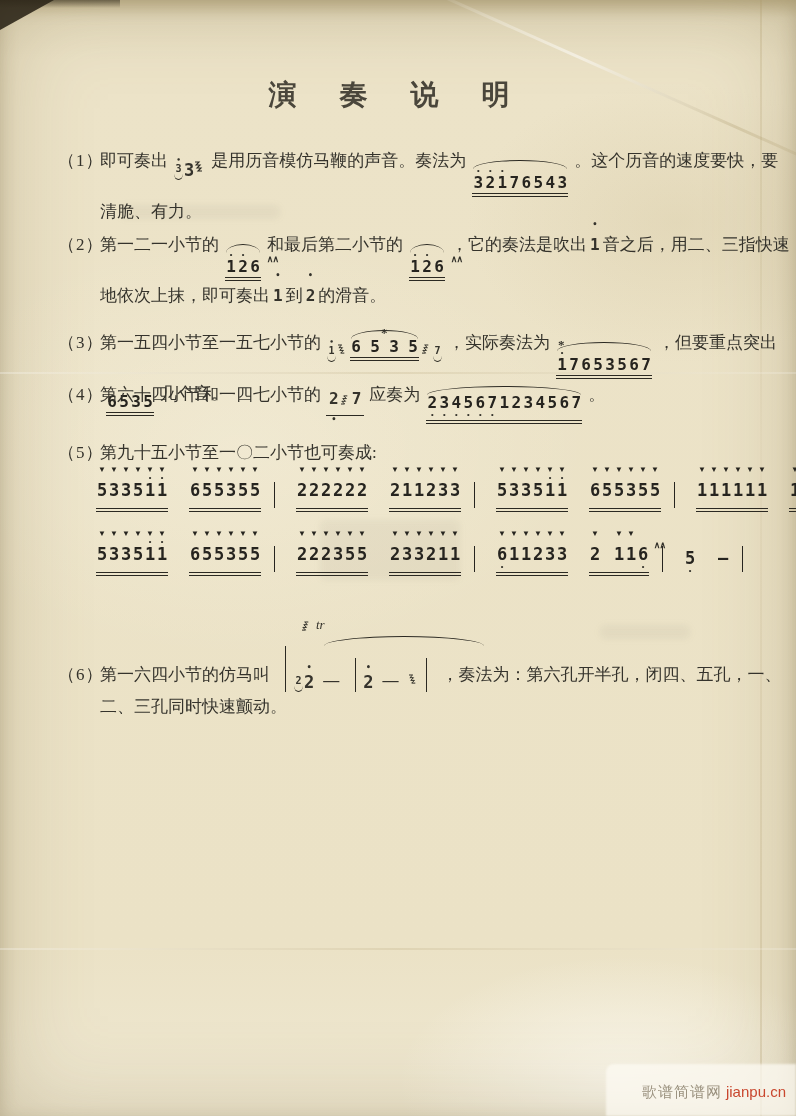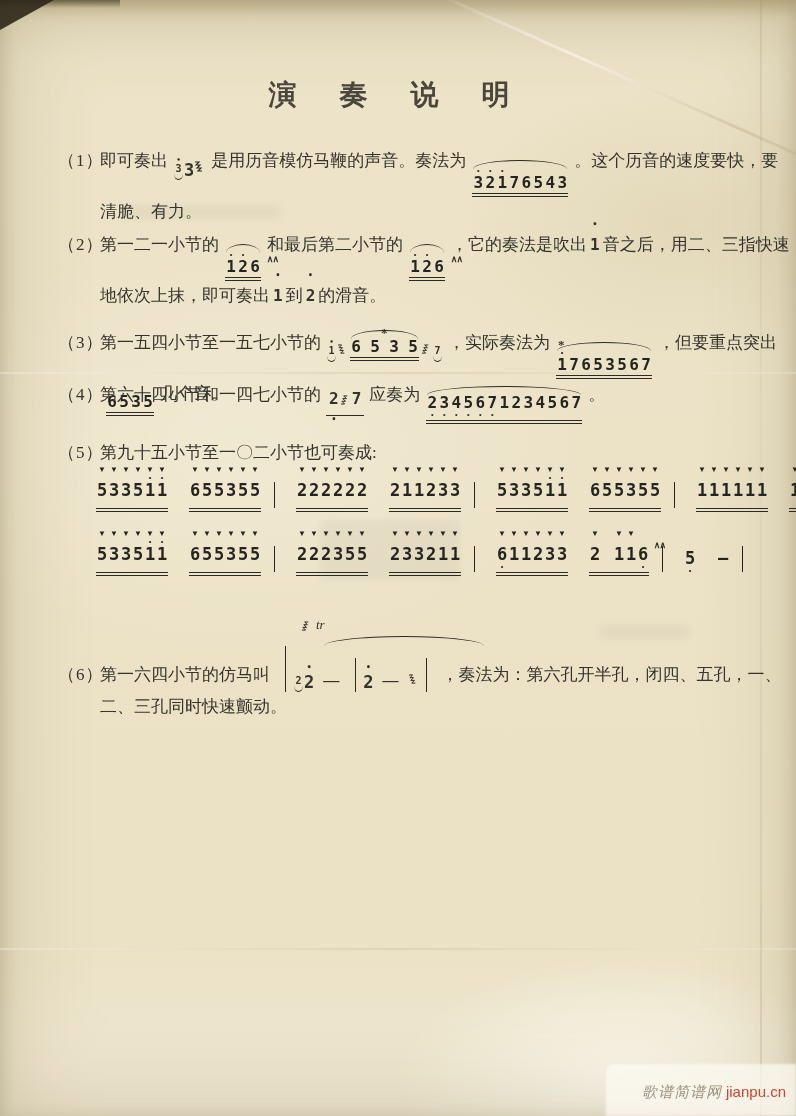--- a/index.html
+++ b/index.html
@@ -66,21 +66,21 @@
   .m6{display:inline-flex;align-items:flex-end;position:relative;vertical-align:-12px;margin:0 8px;padding-top:34px;}
   .vbar{width:0;border-left:1.5px solid #2b2922;height:34px;margin:0 7px;align-self:flex-end;}
   .vbar.tall{height:46px;}
   .m6arc{position:absolute;top:24px;left:46px;width:160px;height:9px;border-top:1.3px solid #2b2922;border-radius:50% 50% 0 0/100% 100% 0 0;}
   .m6tr{position:absolute;top:-2px;left:38px;font-style:italic;font-size:13px;font-family:"Liberation Serif",serif;text-align:right;}
   .m6zz{position:absolute;top:8px;left:24px;}
   .dashn{font-weight:bold;font-size:16px;margin:0 9px 2px 9px;line-height:18px;}
 
   .watermark{position:absolute;right:10px;bottom:14px;font-size:15px;font-family:"Liberation Sans",sans-serif;}
   .wm-band{position:absolute;right:0;bottom:0;width:190px;height:52px;background:rgba(252,250,242,.75);border-radius:8px 0 0 0;filter:blur(1px);}
-  .wm-site{color:#9a917e;letter-spacing:1px;font-style:italic;}
+  .wm-site{color:#9a917e;letter-spacing:1px;}
   .wm-domain{color:#c9472e;margin-left:4px;}
 </style>
 </head>
 <body>
 
 <div class="sheet">
   <div class="vignette"></div>
   <div class="corner-tl"></div>
   <div class="corner-tl2"></div>
   <div class="crease-diag"></div>

